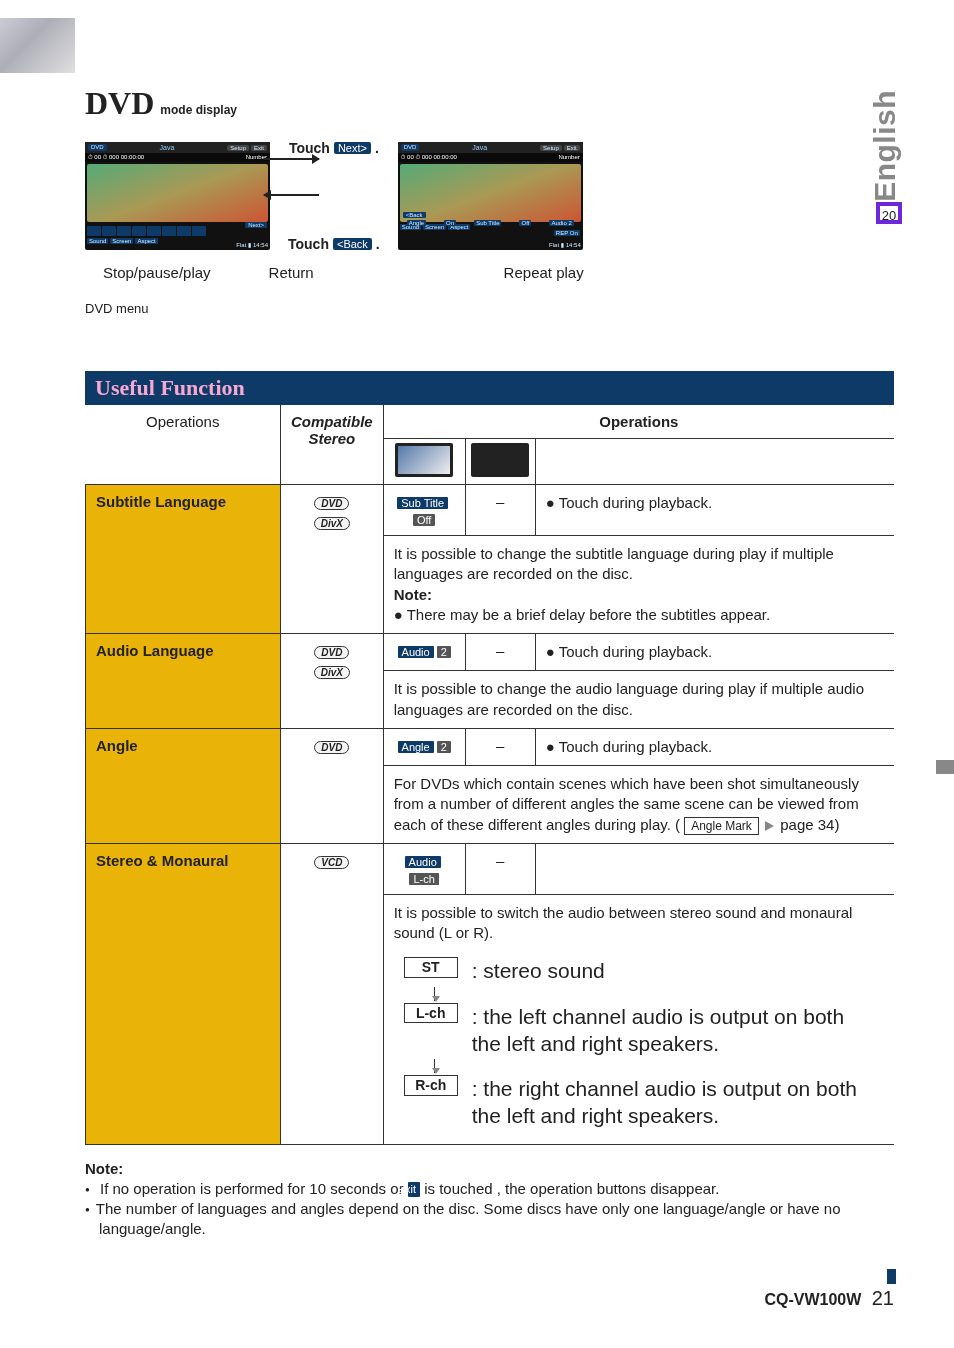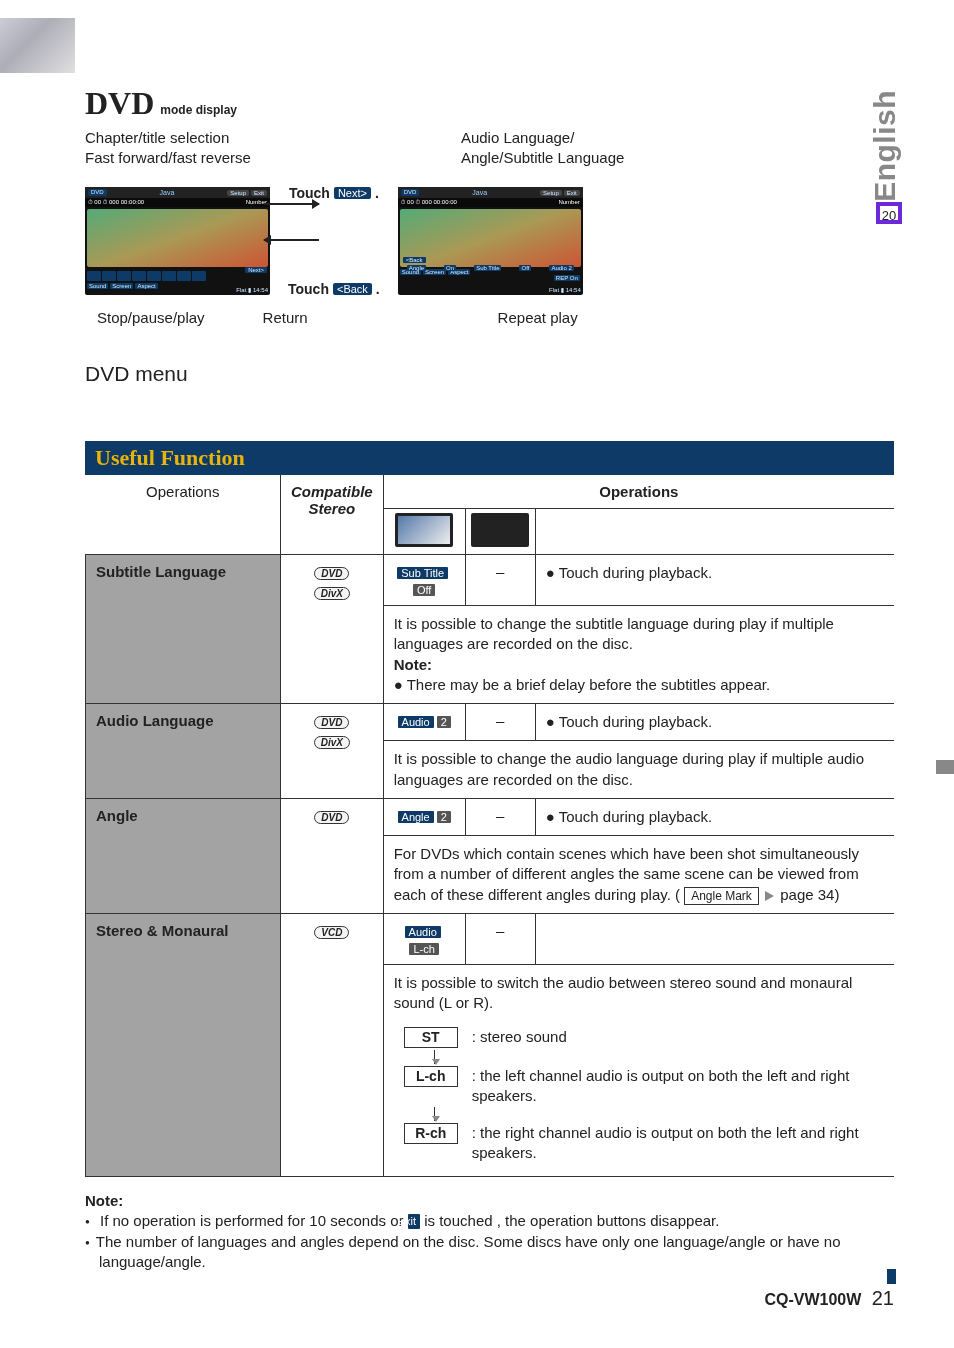--- a/index.html
+++ b/index.html
@@ -73,50 +73,50 @@
   .device .midlabels{position:absolute;left:0;right:0;bottom:24px;display:flex;justify-content:space-around;font-size:6px;color:#cfe8ff;}
   .device .midlabels span{background:#0d3a66;padding:0 2px;border-radius:1px;}
   .device .rep{position:absolute;right:3px;bottom:14px;font-size:6px;color:#cfe8ff;background:#0d3a66;padding:0 2px;border-radius:1px;}
   .arrows { display:flex; flex-direction:column; align-items:center; gap:40px; font-size:14px; font-weight:700;}
   .arrow-row{display:flex;align-items:center;gap:4px;}
   .arrow-line{ width:55px; height:2px; background:#222; position:relative;}
   .arrow-line.r::after{content:""; position:absolute; right:-1px; top:-4px; border-left:8px solid #222; border-top:5px solid transparent;border-bottom:5px solid transparent;}
   .arrow-line.l::before{content:""; position:absolute; left:-1px; top:-4px; border-right:8px solid #222; border-top:5px solid transparent;border-bottom:5px solid transparent;}
   .touch-pill{ background:#0d3a66; color:#fff; font-size:11px; padding:0 4px; border-radius:2px; font-weight:400;}
   .callouts { display:flex; gap:28px; font-size:15px; margin-top:12px;}
-  .callouts .c1{margin-left:12px;}
+  .callouts .c1{margin-left:18px;}
   .callouts .c2{margin-left:30px;}
   .callouts .c3{margin-left:162px;}
-  .dvd-menu{font-size:21px;margin-top:36px;}
+  .dvd-menu{font-size:13px;margin-top:20px;}
 
   .section-bar{
     margin-top:55px;
     background:#0d3a66;
-    color:#eab308;
+    color:#f9a8d4;
     font-family: Georgia,"Times New Roman",serif;
     font-size:22px; font-weight:800;
     padding:4px 10px;
   }
   table.ops{
     width:100%;
     border-collapse:collapse;
     font-size:15px;
     padding-left:16px;
   }
   table.ops th, table.ops td{
     border:1px solid #333;
     padding:8px 10px;
     vertical-align:top;
   }
   table.ops thead th{ text-align:center; font-weight:700; border-top:none;}
   table.ops thead tr:first-child th:first-child{border-left:none;}
   table.ops thead tr:first-child th:last-child{border-right:none;}
   table.ops tbody tr td:first-child{border-left:none;}
   table.ops tbody tr td:last-child{border-right:none;}
-  table.ops th.rowhead{ background:#a3a3a3; font-weight:700; text-align:left; width:195px;}
+  table.ops th.rowhead{ background:#eab308; font-weight:700; text-align:left; width:195px;}
   .disc-col{ width:80px; text-align:center; }
   .disc{
     display:inline-block;
     border:1px solid #333; border-radius:10px;
     padding:0px 6px; font-size:10px; font-weight:700;
     margin:3px 0;
     background:#f4f4f4;
     font-style:italic;
   }
   .mini-screen{
@@ -128,21 +128,21 @@
   .touchcell{width:82px;text-align:center;vertical-align:middle;}
   .remotecell{width:70px;text-align:center;vertical-align:middle;}
   .op-body{line-height:1.35;}
   .chip{ display:inline-block;background:#0d3a66;color:#fff;font-size:11px;padding:0 4px;border-radius:1px;margin-right:3px;}
   .chip-g{display:inline-block;background:#555;color:#fff;font-size:11px;padding:0 4px;border-radius:1px;}
   .smallbox{display:inline-block;border:1px solid #333;font-size:12px;padding:0 6px;}
   .ref-arrow{display:inline-block;width:0;height:0;border-left:9px solid #888;border-top:5px solid transparent;border-bottom:5px solid transparent;vertical-align:-1px;margin:0 2px;}
   .flow{ margin-top:8px; padding:4px 10px;}
   .flow-row{display:flex;align-items:flex-start;gap:14px;margin:2px 0;}
   .flow-box{border:1px solid #333;min-width:54px;text-align:center;font-weight:700;font-size:14px;padding:0 6px;}
-  .flow-desc{font-size:15px;line-height:1.3;}
+  .flow-desc{font-size:21px;line-height:1.3;}
   .flow-conn{margin-left:30px;height:14px;border-left:1px solid #333;position:relative;width:10px;}
   .flow-conn::after{content:"";position:absolute;left:-3px;bottom:-1px;border-top:6px solid #888;border-left:4px solid transparent;border-right:4px solid transparent;}
   .notes{margin-top:14px;font-size:15px;line-height:1.35;}
   .notes .h{font-weight:700;}
   .notes ul{list-style:none;padding-left:0;}
   .notes li{padding-left:14px;text-indent:-14px;}
   .notes li::before{content:"\25CF";font-size:8px;vertical-align:2px;margin-right:6px;}
   .exit-pill{display:inline-block;background:#0d3a66;color:#fff;font-size:11px;padding:0 4px;border-radius:1px;vertical-align:1px;}
   .footer{ position:absolute; bottom:38px; right:60px; font-size:16px;}
   .footer .model{font-weight:800;}
@@ -157,30 +157,20 @@
 <div class="side-box">20</div>
 <div class="side-tab"></div>
 
 <div class="page-pad">
 
   <div class="title-line">
     <span class="title-big">DVD</span>
     <span class="title-small">mode display</span>
   </div>
 
-  <div class="under-cols">
-    <div>
-      <div>Chapter/title selection</div>
-      <div>Fast forward/fast reverse</div>
-    </div>
-    <div>
-      <div>Audio Language/</div>
-      <div>Angle/Subtitle Language</div>
-    </div>
-  </div>
 
   <div class="screenshots">
 
     <div class="device">
       <div class="topbar">
           <span class="pill">DVD</span>
           <span style="color:#9cf">Java</span>
           <span><span class="pill-g">Setup</span> <span class="pill-g">Exit</span></span>
         </div>
       <div class="timebar">⏱ 00 ⏱ 000  00:00:00  <span style="float:right">Number</span></div>

